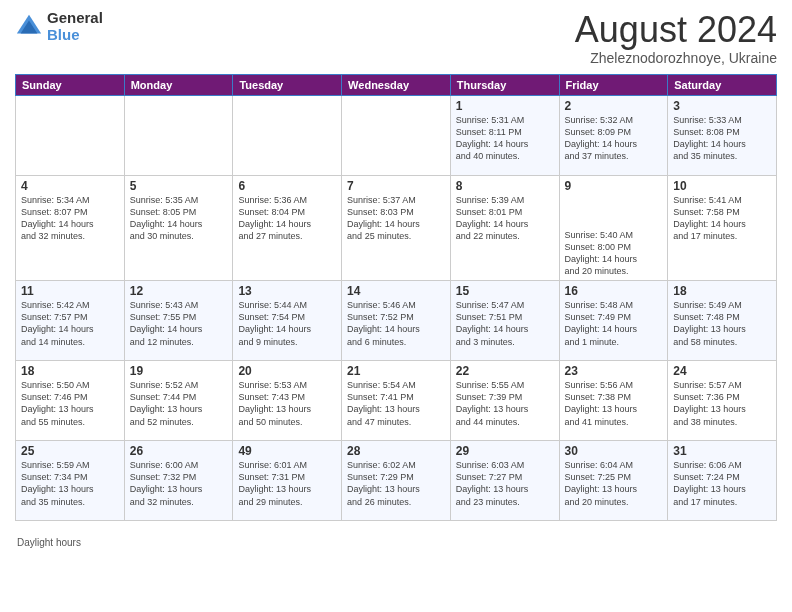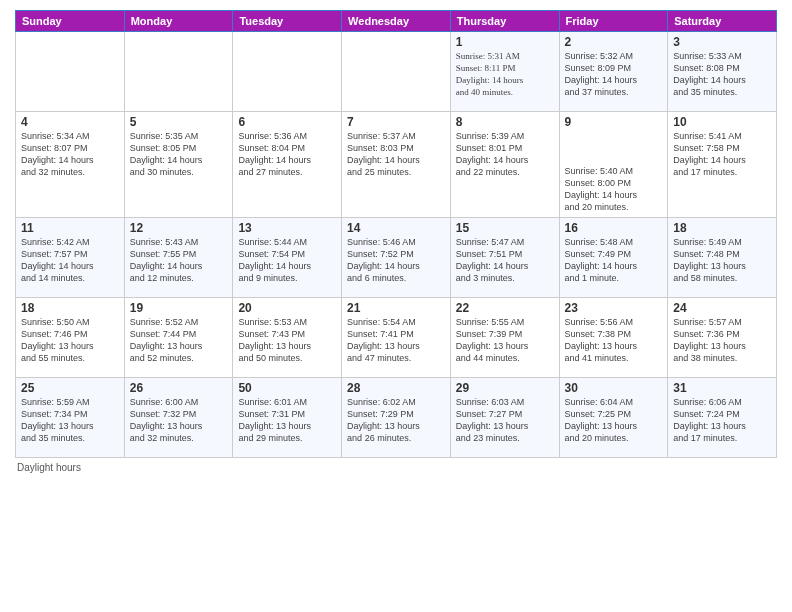--- a/index.html
+++ b/index.html
@@ -57,21 +57,21 @@
     .subtitle {
       font-size: 14px;
       color: #555;
     }
     .calendar {
       width: 100%;
       border-collapse: collapse;
       font-size: 10px;
     }
     .calendar th {
-      background: #a21caf;
+      background: #701a75;
       color: #fff;
       font-size: 11px;
       font-weight: bold;
       padding: 4px 6px;
       text-align: left;
       border: 1px solid #3a7bc8;
     }
     .calendar td {
       vertical-align: top;
       border: 1px solid #ccc;
@@ -97,29 +97,45 @@
       font-size: 9px;
       color: #444;
       line-height: 1.35;
     }
     .empty-cell {
       background: #fff !important;
     }
     .footer-note {
       font-size: 10px;
       color: #555;
-      margin-top: 4px;
+      margin-top: 16px;
       text-align: left;
       padding-left: 2px;
     }
   </style>
 </head>
 <body>
 
 <div class="page">
+  <div class="header">
+    <div class="logo">
+      <svg class="logo-icon" viewBox="0 0 30 30">
+        <polygon points="15,2 28,22 2,22" fill="#4a90d9"></polygon>
+        <polygon points="15,8 24,22 6,22" fill="#2a6cb5"></polygon>
+      </svg>
+      <div class="logo-text">
+        <span class="logo-general">General</span>
+        <span class="logo-blue">Blue</span>
+      </div>
+    </div>
+    <div class="title-block">
+      <div class="month-title">August 2024</div>
+      <div class="subtitle">Zheleznodorozhnoye, Ukraine</div>
+    </div>
+  </div>
 
   <table class="calendar">
     <thead>
       <tr>
       <th>Sunday</th>
           <th>Monday</th>
           <th>Tuesday</th>
           <th>Wednesday</th>
           <th>Thursday</th>
           <th>Friday</th>
@@ -127,21 +143,21 @@
         </tr>
     </thead>
     <tbody id="calendar-body">
     <tr>
           <td class="empty-cell"></td>
           <td class="empty-cell"></td>
           <td class="empty-cell"></td>
           <td class="empty-cell"></td>
           <td>
             <span class="day-number">1</span>
-            <div class="day-info" style="white-space: pre-line; font-family: Liberation Serif, serif;">Sunrise: 5:31 AM
+            <div class="day-info" style="white-space: pre-line;">Sunrise: 5:31 AM
 Sunset: 8:11 PM
 Daylight: 14 hours
 and 40 minutes.</div>
           </td>
           <td>
             <span class="day-number">2</span>
             <div class="day-info" style="white-space: pre-line;">Sunrise: 5:32 AM
 Sunset: 8:09 PM
 Daylight: 14 hours
 and 37 minutes.</div>
@@ -316,21 +332,21 @@
 and 35 minutes.</div>
           </td>
           <td>
             <span class="day-number">26</span>
             <div class="day-info" style="white-space: pre-line;">Sunrise: 6:00 AM
 Sunset: 7:32 PM
 Daylight: 13 hours
 and 32 minutes.</div>
           </td>
           <td>
-            <span class="day-number">50</span>
+            <span class="day-number">49</span>
             <div class="day-info" style="white-space: pre-line;">Sunrise: 6:01 AM
 Sunset: 7:31 PM
 Daylight: 13 hours
 and 29 minutes.</div>
           </td>
           <td>
             <span class="day-number">28</span>
             <div class="day-info" style="white-space: pre-line;">Sunrise: 6:02 AM
 Sunset: 7:29 PM
 Daylight: 13 hours

